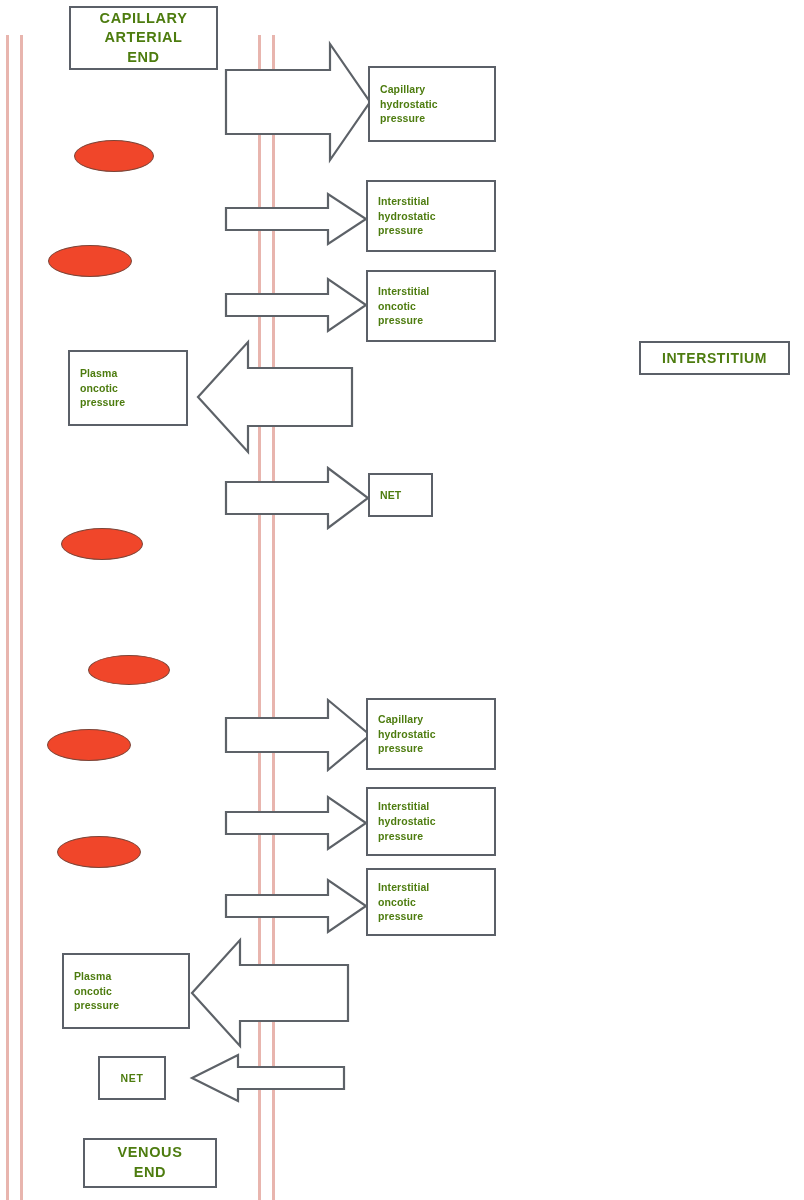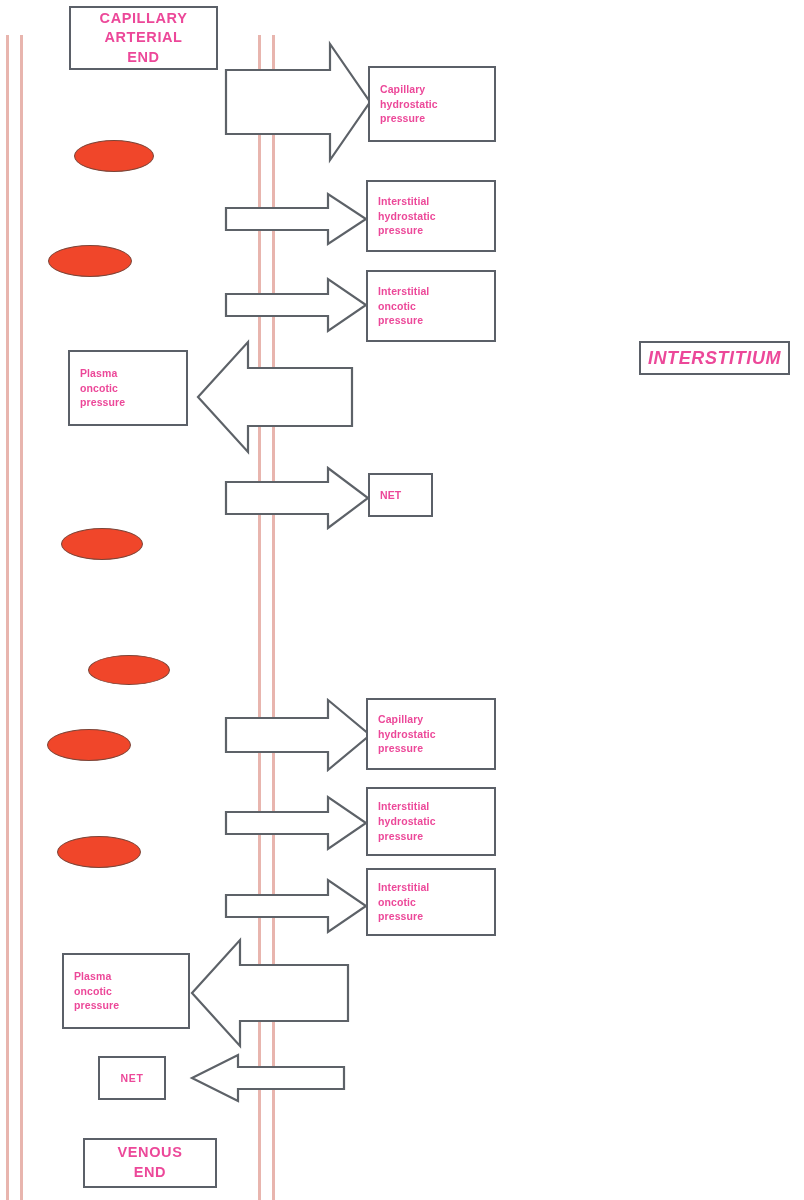--- a/index.html
+++ b/index.html
@@ -32,21 +32,21 @@
     justify-content: flex-start;
     z-index: 6;
   }
   .box.centered {
     justify-content: center;
     text-align: center;
   }
   .box-text {
     font-size: 10.5px;
     font-weight: bold;
-    color: #ec4899;
+    color: #4d7c0f;
     line-height: 1.42;
     letter-spacing: 0.1px;
     padding-left: 10px;
     white-space: pre-line;
   }
   .box.centered .box-text {
     padding-left: 0;
     font-size: 14.5px;
     letter-spacing: 0.6px;
     line-height: 1.35;
@@ -105,21 +105,21 @@
 ARTERIAL
 END</div>
   </div>
 
   <div class="box centered" style="left:83px; top:1138px; width:134px; height:50px;">
     <div class="box-text">VENOUS
 END</div>
   </div>
 
   <div class="box centered" style="left:639px; top:341px; width:151px; height:34px;">
-    <div class="box-text" style="font-size:18px;font-style:italic;">INTERSTITIUM</div>
+    <div class="box-text" style="font-size:14px;">INTERSTITIUM</div>
   </div>
 
   <div class="arrow" style="left:224px; top:42px; width:148px; height:120px;">
     <svg width="148" height="120" viewBox="0 0 148 120">
       <polygon points="2,28 106,28 106,2 146,60 106,118 106,92 2,92"></polygon>
     </svg>
   </div>
 
   <div class="arrow" style="left:224px; top:192px; width:144px; height:54px;">
     <svg width="144" height="54" viewBox="0 0 144 54">

